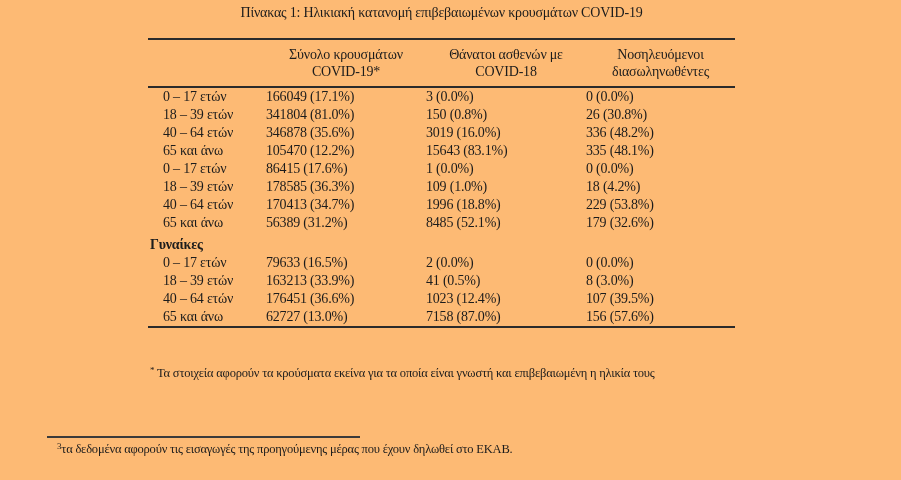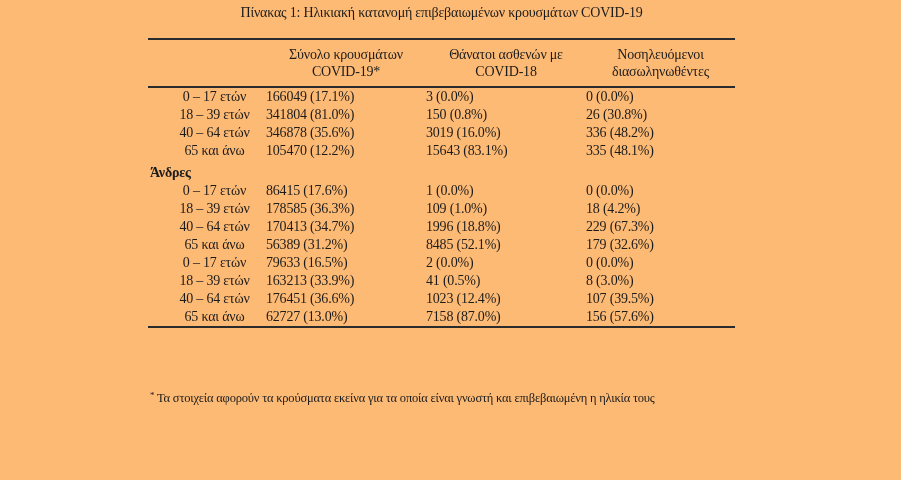--- a/index.html
+++ b/index.html
@@ -26,26 +26,26 @@
   col.c1{width:118px;} col.c2{width:160px;} col.c3{width:160px;} col.c4{width:149px;}
   thead th{
     font-weight:400;text-align:center;vertical-align:middle;
     padding:6px 0 6px 0;border-bottom:2px solid #2b2b2b;
   }
   thead th span{display:block;line-height:17px;}
   tbody td{
     height:18px;line-height:18px;padding:0;text-align:left;
     white-space:nowrap;overflow:visible;
   }
-  tbody td.age{text-align:center;padding-left:15px;}
+  tbody td.age{text-align:left;padding-left:15px;}
   tr.section td{
     text-align:left;font-weight:700;padding:4px 0 0 2px;height:18px;line-height:18px;
   }
   .table-footnote{
-    position:absolute;top:390px;left:150px;width:600px;
+    position:absolute;top:365px;left:150px;width:600px;
     font-size:12.5px;line-height:16px;letter-spacing:-0.2px;white-space:nowrap;
   }
   .table-footnote sup{font-size:9px;vertical-align:top;line-height:10px;}
   .page-footnote{
     position:absolute;left:47px;top:436px;width:500px;
     font-size:12.5px;line-height:16px;letter-spacing:-0.2px;white-space:nowrap;
   }
   .fn-rule{
     width:313px;height:0;border-top:2px solid #3a3a3a;margin-bottom:3px;
   }
@@ -102,48 +102,48 @@
         <td>3019 (16.0%)</td>
         <td>336 (48.2%)</td>
       </tr>
       <tr>
         <td class="age">65 και άνω</td>
         <td>105470 (12.2%)</td>
         <td>15643 (83.1%)</td>
         <td>335 (48.1%)</td>
       </tr>
 
-      <tr class="section">
-        <td colspan="4">Άνδρες</td>
-      </tr>
       <tr>
         <td class="age">0 – 17 ετών</td>
         <td>86415 (17.6%)</td>
         <td>1 (0.0%)</td>
         <td>0 (0.0%)</td>
       </tr>
       <tr>
         <td class="age">18 – 39 ετών</td>
         <td>178585 (36.3%)</td>
         <td>109 (1.0%)</td>
         <td>18 (4.2%)</td>
       </tr>
       <tr>
         <td class="age">40 – 64 ετών</td>
         <td>170413 (34.7%)</td>
         <td>1996 (18.8%)</td>
-        <td>229 (67.3%)</td>
+        <td>229 (53.8%)</td>
       </tr>
       <tr>
         <td class="age">65 και άνω</td>
         <td>56389 (31.2%)</td>
         <td>8485 (52.1%)</td>
         <td>179 (32.6%)</td>
       </tr>
 
+      <tr class="section">
+        <td colspan="4">Γυναίκες</td>
+      </tr>
       <tr>
         <td class="age">0 – 17 ετών</td>
         <td>79633 (16.5%)</td>
         <td>2 (0.0%)</td>
         <td>0 (0.0%)</td>
       </tr>
       <tr>
         <td class="age">18 – 39 ετών</td>
         <td>163213 (33.9%)</td>
         <td>41 (0.5%)</td>
@@ -159,14 +159,18 @@
         <td class="age">65 και άνω</td>
         <td>62727 (13.0%)</td>
         <td>7158 (87.0%)</td>
         <td>156 (57.6%)</td>
       </tr>
     </tbody>
   </table>
 
   <div class="table-footnote"><sup>*</sup> <span>Τα στοιχεία αφορούν τα κρούσματα εκείνα για τα οποία είναι γνωστή και επιβεβαιωμένη η ηλικία τους</span></div>
 
+  <div class="page-footnote">
+    <div class="fn-rule"></div>
+    <div class="fn-text"><sup>3</sup><span>τα δεδομένα αφορούν τις εισαγωγές της προηγούμενης μέρας που έχουν δηλωθεί στο ΕΚΑΒ.</span></div>
+  </div>
 
 </div>
 
 </body></html>

